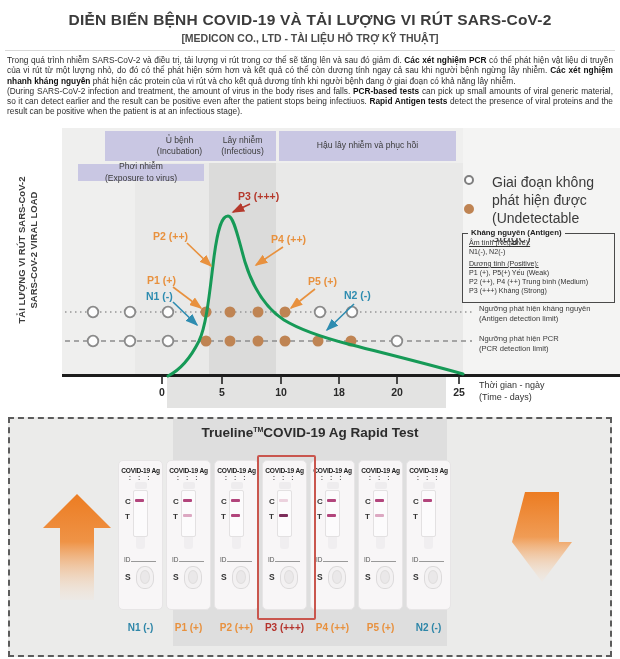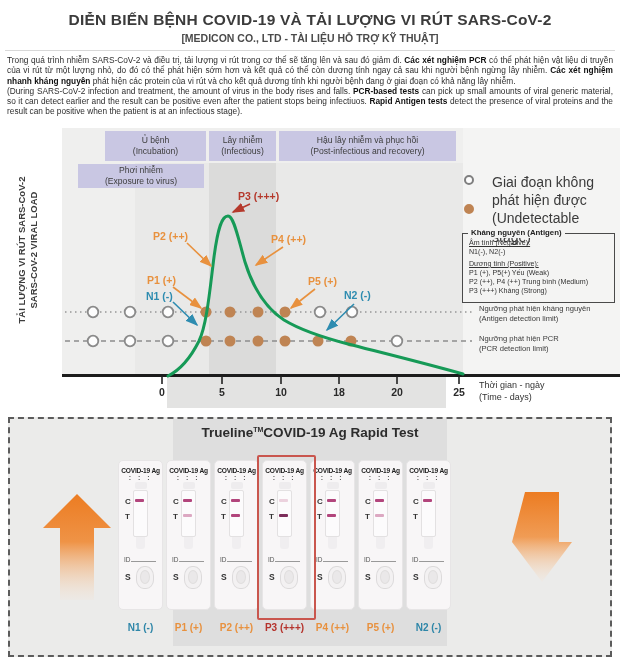--- a/index.html
+++ b/index.html
@@ -22,24 +22,24 @@
   .bg-section{left:62px;top:128px;width:558px;height:247px;background:#f4f4f3;}
   .bg-plot{left:62px;top:128px;width:401px;height:247px;background:#efefee;}
   .bg-mid{left:135px;top:163px;width:328px;height:212px;background:#e9e9e8;}
   .bg-infect{left:209px;top:163px;width:67px;height:212px;background:#dbdbda;}
   .bg-tickband{left:167px;top:377px;width:279px;height:31px;background:#e3e3e2;}
   .axis-line{position:absolute;left:62px;top:374px;width:558px;height:2.5px;background:#1c1c1c;}
 
   
   .phase{position:absolute;background:#c9c7e3;color:#3c3c3c;font-size:8.6px;line-height:1.3;
          text-align:center;display:flex;flex-direction:column;justify-content:center;}
-  .ph-incubation{left:105px;top:131px;width:101px;height:30px;}
+  .ph-incubation{left:105px;top:131px;width:101px;height:30px;padding-left:24px;}
   .ph-infectious{left:209px;top:131px;width:67px;height:30px;}
   .ph-post{left:279px;top:131px;width:177px;height:30px;}
-  .ph-exposure{left:78px;top:164px;width:126px;height:24px;text-align:center;}
+  .ph-exposure{left:78px;top:164px;width:126px;height:17px;text-align:center;}
 
   
   .ylab{position:absolute;left:16px;top:372px;width:244px;transform:rotate(-90deg);
         transform-origin:0 0;text-align:center;font-size:9.5px;font-weight:bold;
         color:#3d3d3d;line-height:1.3;}
 
   
   .pt{position:absolute;font-size:10.5px;font-weight:bold;white-space:nowrap;}
   .pt[data-kind="pos"]{color:#e8913e;}
   .pt[data-kind="neg"]{color:#2e8cb0;}
@@ -137,21 +137,20 @@
   <div class="phase ph-incubation">
     <span>Ủ bệnh</span>
     <span>(Incubation)</span>
   </div>
   <div class="phase ph-infectious">
     <span>Lây nhiễm</span>
     <span>(Infectious)</span>
   </div>
   <div class="phase ph-post">
     <span>Hậu lây nhiễm và phục hồi</span>
-    <span>(Post-infectious and recovery)</span>
   </div>
   <div class="phase ph-exposure">
     <span>Phơi nhiễm</span>
     <span>(Exposure to virus)</span>
   </div>
 
   <div class="ylab">
     <div>TẢI LƯỢNG VI RÚT SARS-CoV-2</div>
     <div>SARS-CoV-2 VIRAL LOAD</div>
   </div>

